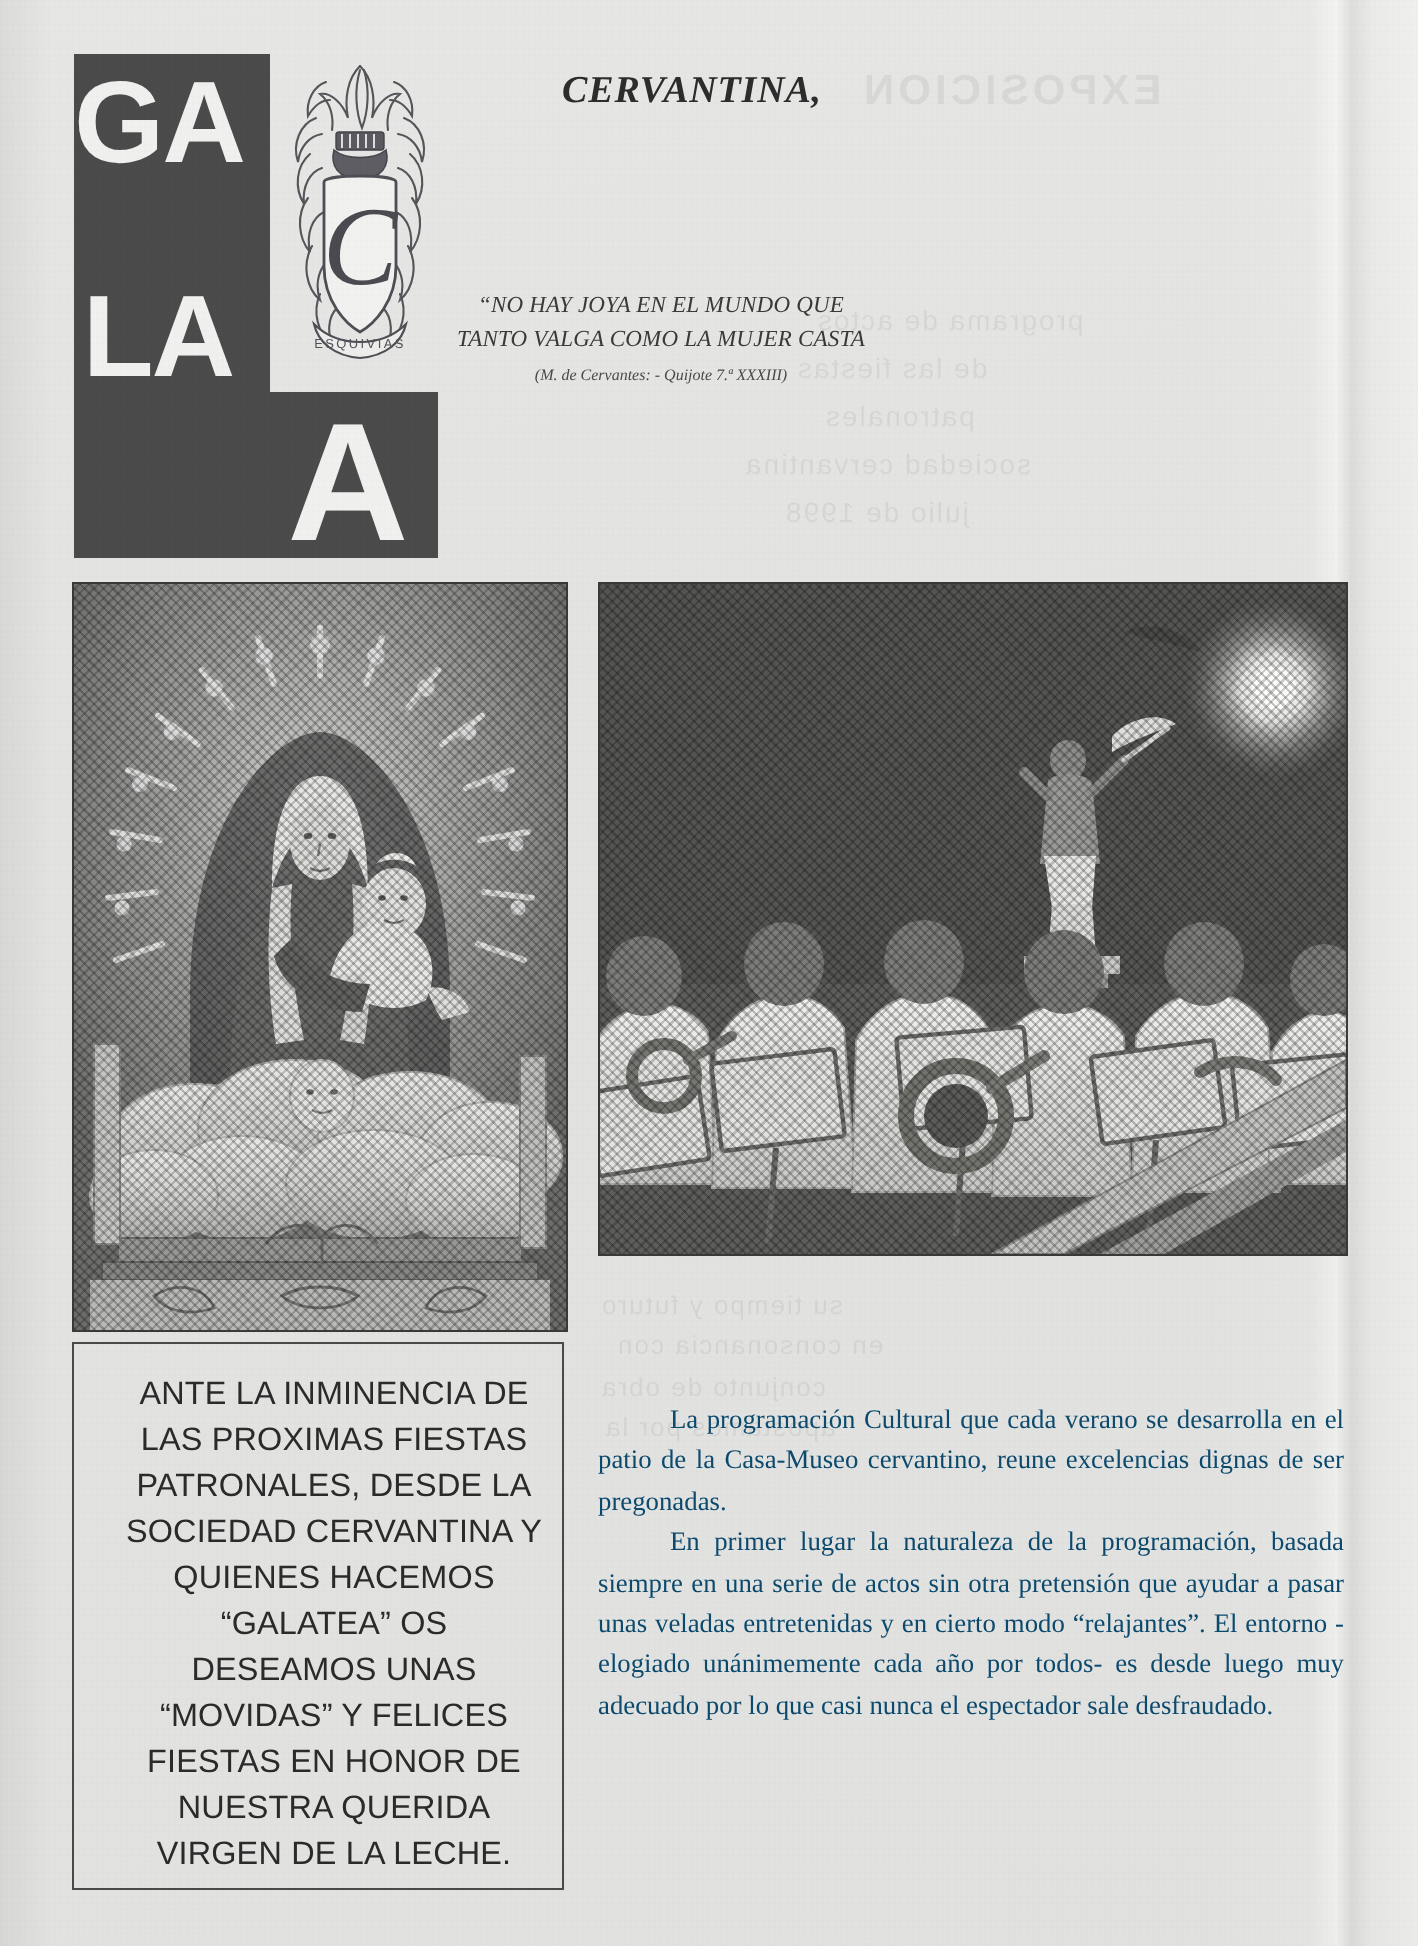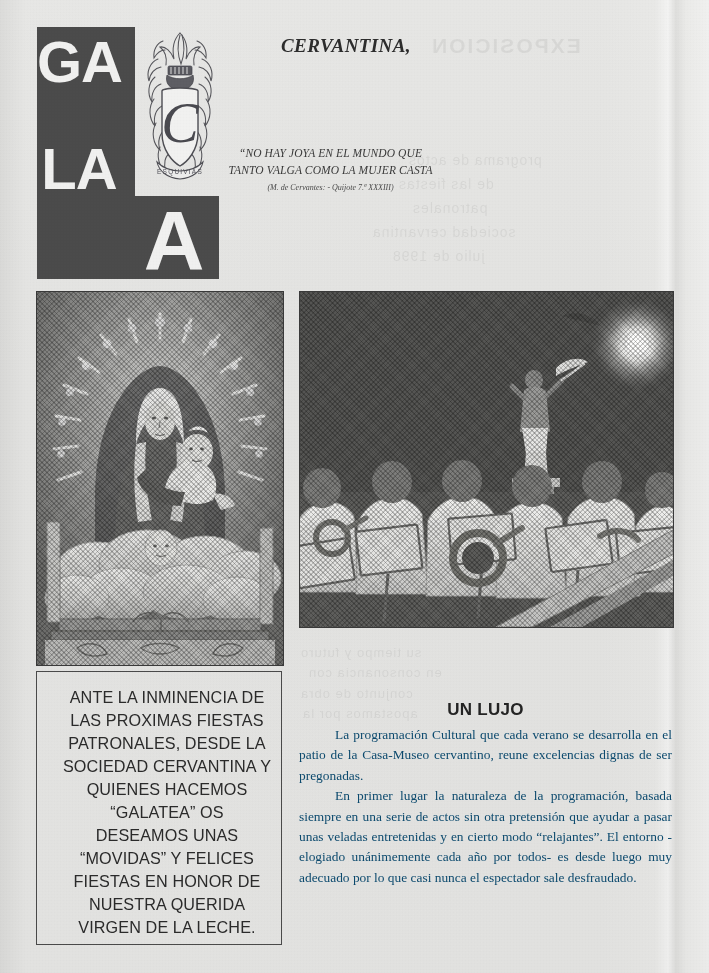--- a/index.html
+++ b/index.html
@@ -496,21 +496,20 @@
       <path d="M250 335 L373 268 L373 284 L282 335Z" fill="#9d9d9b"></path>
     </svg>
     <div class="halftone"></div>
   </div>
 
   <div id="announce-box">
     <div id="announce-text">ANTE LA INMINENCIA DE LAS PROXIMAS FIESTAS PATRONALES, DESDE LA SOCIEDAD CERVANTINA Y QUIENES HACEMOS “GALATEA” OS DESEAMOS UNAS “MOVIDAS” Y FELICES FIESTAS EN HONOR DE NUESTRA QUERIDA VIRGEN DE LA LECHE.</div>
   </div>
 
   <div id="article">
-    <div id="article-title">UN LUJO</div>
     <div id="article-body">
       <p>La programación Cultural que cada verano se desarrolla en el patio de la Casa-Museo cervantino, reune excelencias dignas de ser pregonadas.</p>
       <p>En primer lugar la naturaleza de la programación, basada siempre en una serie de actos sin otra pretensión que ayudar a pasar unas veladas entretenidas y en cierto modo “relajantes”. El entorno -elogiado unánimemente cada año por todos- es desde luego muy adecuado por lo que casi nunca el espectador sale desfraudado.</p>
     </div>
   </div>
 
   <div id="scan-noise"></div>
 </div>
 
 </body></html>

